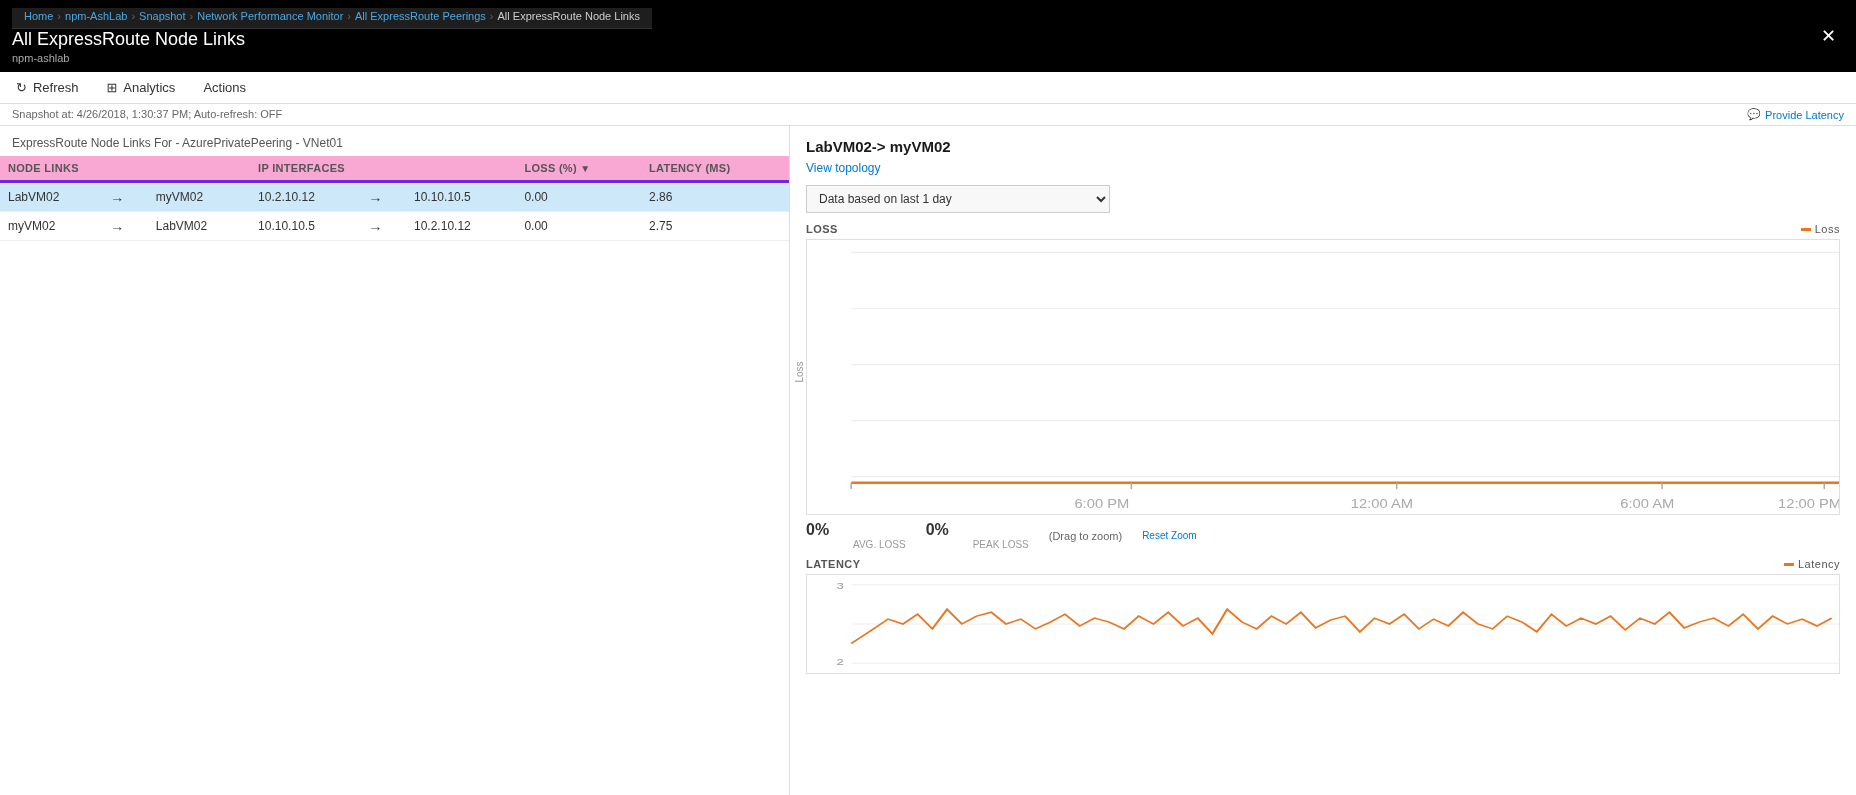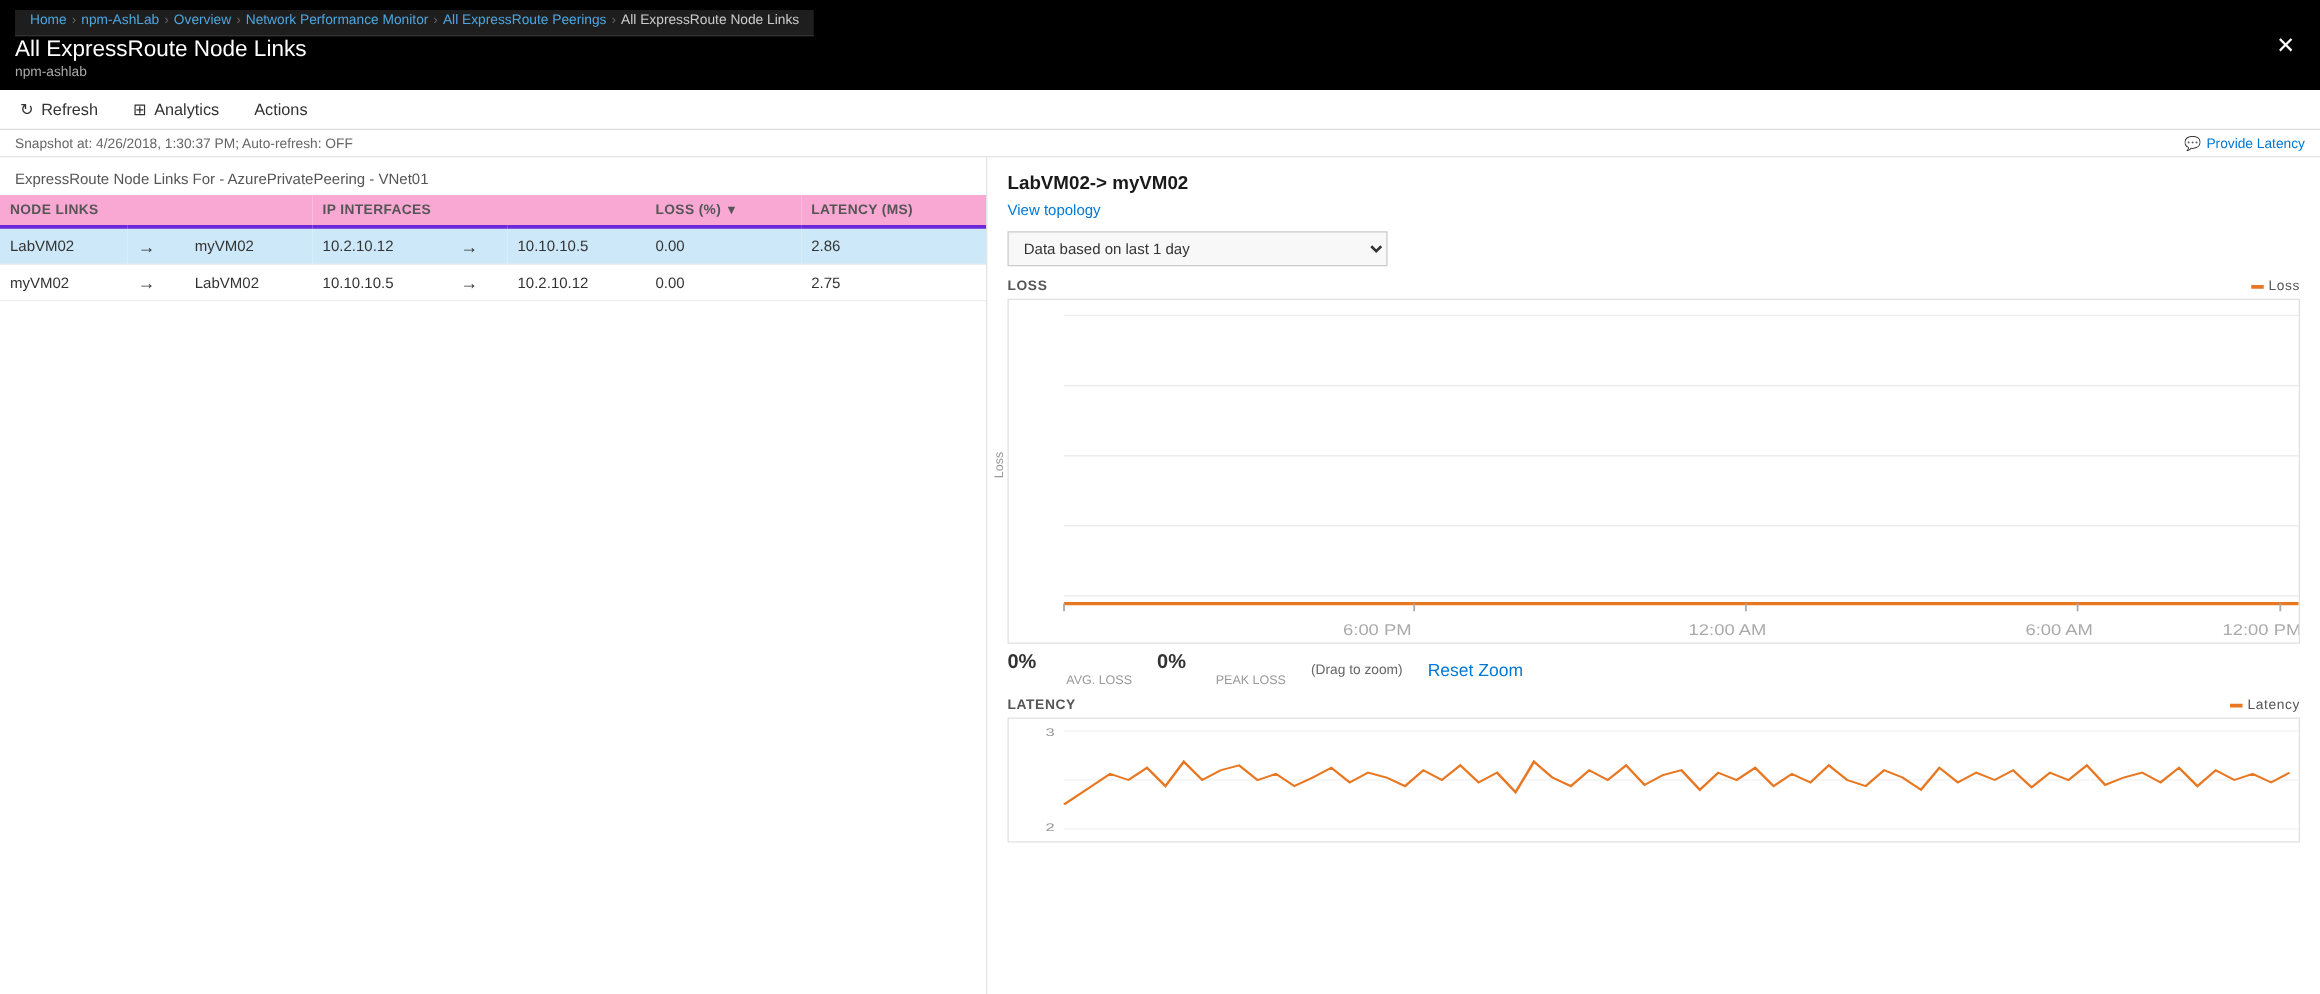--- a/index.html
+++ b/index.html
@@ -58,21 +58,20 @@
 
     
     .snapshot-bar {
       background: #fff;
       border-bottom: 1px solid #ddd;
       padding: 4px 12px;
       font-size: 11px;
       color: #666;
       display: flex;
       justify-content: space-between;
-      align-items: center;
     }
     .feedback-link { color: #0078d4; font-size: 11px; text-decoration: none; display: flex; align-items: center; gap: 4px; }
 
     
     .main-layout {
       display: flex;
       height: calc(100vh - 120px);
       background: #f2f2f2;
     }
 
@@ -182,42 +181,42 @@
       display: flex;
       align-items: center;
       gap: 20px;
       margin-bottom: 4px;
       font-size: 12px;
     }
     .stat-block { display: flex; flex-direction: column; }
     .stat-value { font-size: 16px; font-weight: 600; color: #333; }
     .stat-label { font-size: 10px; color: #999; text-transform: uppercase; margin-left: 47px; }
     .drag-zoom { color: #666; font-size: 11px; }
-    .reset-zoom { color: #0078d4; font-size: 14px; text-decoration: none; cursor: pointer; }
+    .reset-zoom { color: #0078d4; font-size: 10px; text-decoration: none; cursor: pointer; }
 
     
     .latency-chart-wrapper {
       position: relative;
       border: 1px solid #e0e0e0;
       background: #fff;
       height: 100px;
     }
     .latency-chart-wrapper svg { width: 100%; height: 100%; }
   </style>
 </head>
 <body>
 
 <div class="title-bar">
   <div class="title-bar-left">
     <div class="breadcrumb-bar">
       <a href="#">Home</a>
       <span class="sep">›</span>
       <a href="#">npm-AshLab</a>
       <span class="sep">›</span>
-      <a href="#">Overview</a>
+      <a href="#">Snapshot</a>
       <span class="sep">›</span>
       <a href="#">Network Performance Monitor</a>
       <span class="sep">›</span>
       <a href="#">All ExpressRoute Peerings</a>
       <span class="sep">›</span>
       <span class="current">All ExpressRoute Node Links</span>
     </div>
     <h1>All ExpressRoute Node Links</h1>
     <div class="subtitle">npm-ashlab</div>
   </div>

